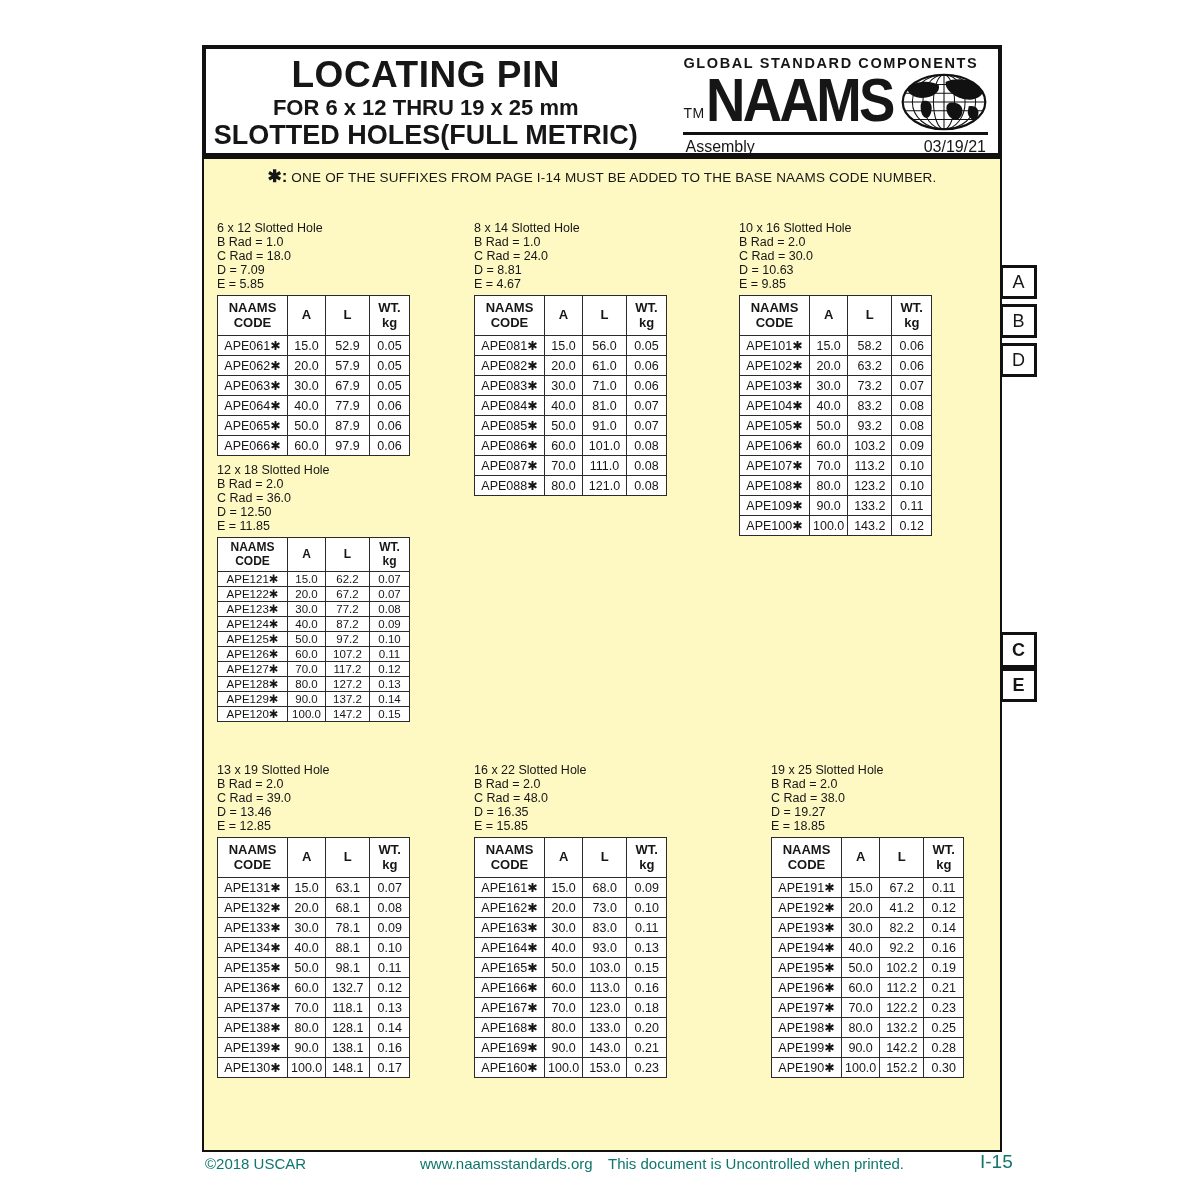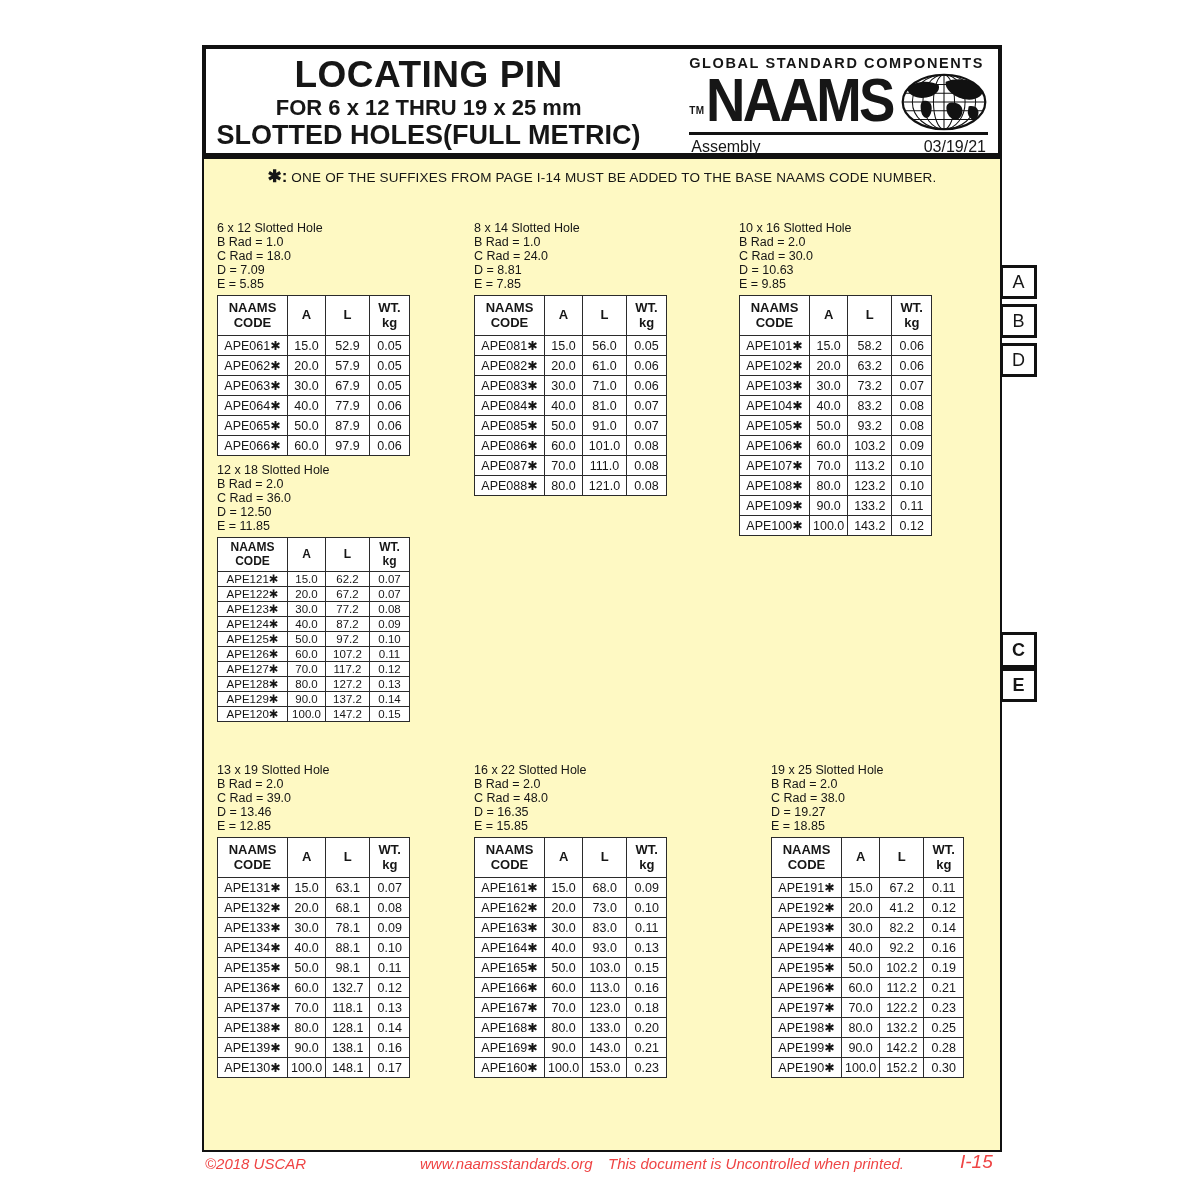--- a/index.html
+++ b/index.html
@@ -12,21 +12,21 @@
   .header-box { position:absolute; left:202px; top:45px; width:800px; height:112px;
                 border:4px solid #111; background:#fff; display:flex;gap:16px; }
   .title-block { width:448px; text-align:center; padding-top:7px; }
   .title-1 { font-size:37px; font-weight:800; letter-spacing:0.5px; line-height:1.0; }
   .title-2 { font-size:22px; font-weight:800; line-height:1.12; margin-top:3px; }
   .title-3 { font-size:27px; font-weight:800; line-height:1.1; }
 
   .logo-block { flex:1; position:relative; padding:6px 10px 0 2px;margin-left:20px; }
   .gsc-tagline { font-size:14.5px; font-weight:800; letter-spacing:1.6px; white-space:nowrap; }
   .naams-row { display:flex; align-items:flex-start; height:60px; }
-  .tm-mark { font-size:10px; font-weight:700; margin-top:34px; margin-right:1px; letter-spacing:0.5px; }
+  .tm-mark { font-size:14px; font-weight:400; margin-top:34px; margin-right:1px; letter-spacing:0.5px; }
   .naams-word { font-size:62px; font-weight:800; letter-spacing:-3px; line-height:0.92;
                 transform:scaleX(0.88); transform-origin:left top; white-space:nowrap; }
   .globe-wrap { margin-left:-18px; margin-top:2px; }
   .logo-rule { border-top:3px solid #111; margin-top:1px; }
   .logo-meta { display:flex; justify-content:space-between; padding:3px 2px 0 2px; font-size:16px; }
 
   
   .main-box { position:absolute; left:202px; top:157px; width:800px; height:995px;
               border:2px solid #111; background:#fef9c3; }
   .note-bar { position:absolute; left:0; top:7px; width:100%; text-align:center; white-space:nowrap; }
@@ -49,25 +49,25 @@
   .table-group.compact .data-table th { height:34px; font-size:12px; }
   .table-group.compact .data-table td { height:15px; font-size:11.5px; }
 
   
   .side-tab { position:absolute; left:1000px; width:37px; height:34px; border:3px solid #111;
               background:#fff; display:flex; align-items:center; justify-content:center;
               font-size:18px; }
   .side-tab.bold { font-weight:800; }
 
   
-  .footer-item { position:absolute; font-size:15px; white-space:nowrap; color:#ef4444;font-style:italic; }
+  .footer-item { position:absolute; font-size:15px; white-space:nowrap; color:#0f766e; }
   .f-copy { left:205px; top:1155px; }
   .f-url  { left:420px; top:1155px; }
   .f-disc { left:608px; top:1155px; }
-  .f-page { left:960px; top:1151px; font-size:19px; }
+  .f-page { left:980px; top:1151px; font-size:19px; }
 </style>
 </head>
 <body>
 
 <div class="page">
 
   <div class="header-box">
     <div class="title-block">
       <div class="title-1">LOCATING PIN</div>
       <div class="title-2">FOR 6 x 12 THRU 19 x 25 mm</div>
@@ -179,21 +179,21 @@
             </tbody>
     </table>
   </div>
 
   <div class="table-group" style="left: 270px; top: 62px;">
     <div class="info">
             <div class="info-line">8 x 14 Slotted Hole</div>
             <div class="info-line">B Rad = 1.0</div>
             <div class="info-line">C Rad = 24.0</div>
             <div class="info-line">D = 8.81</div>
-            <div class="info-line">E = 7.85</div>
+            <div class="info-line">E = 4.67</div>
           </div>
     <table class="data-table">
       <thead>
         <tr>
           <th class="col-code">NAAMS
 CODE</th>
           <th class="col-a">A</th>
           <th class="col-l">L</th>
           <th class="col-wt">WT.
 kg</th>

